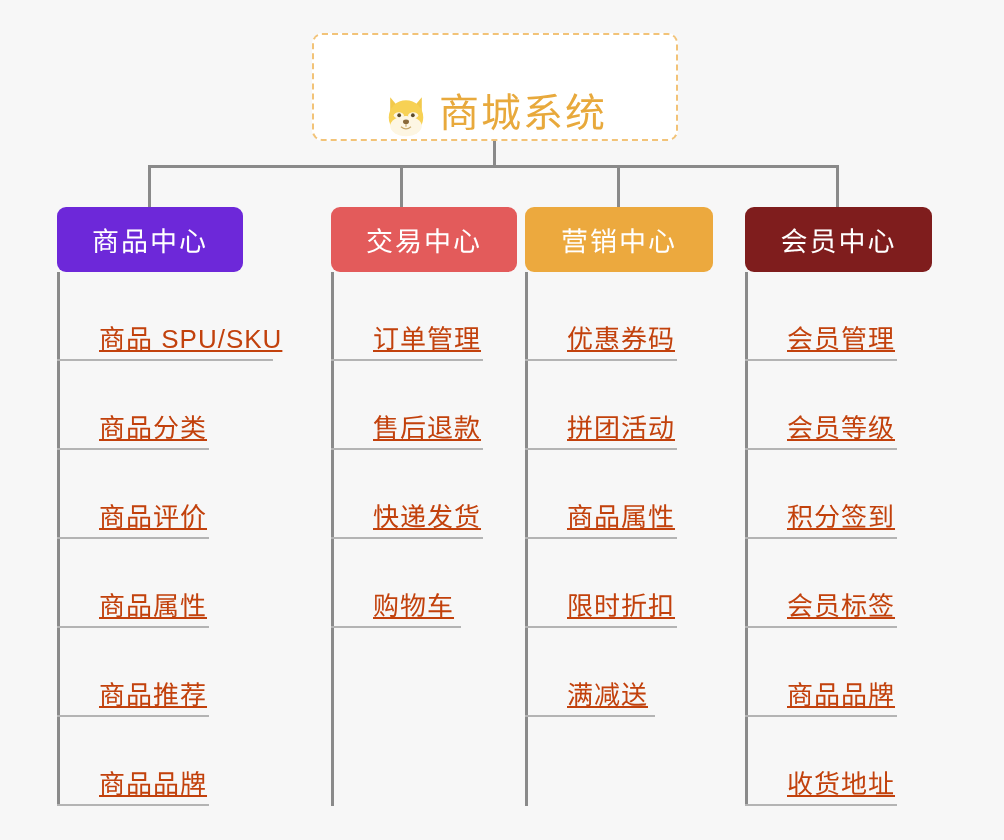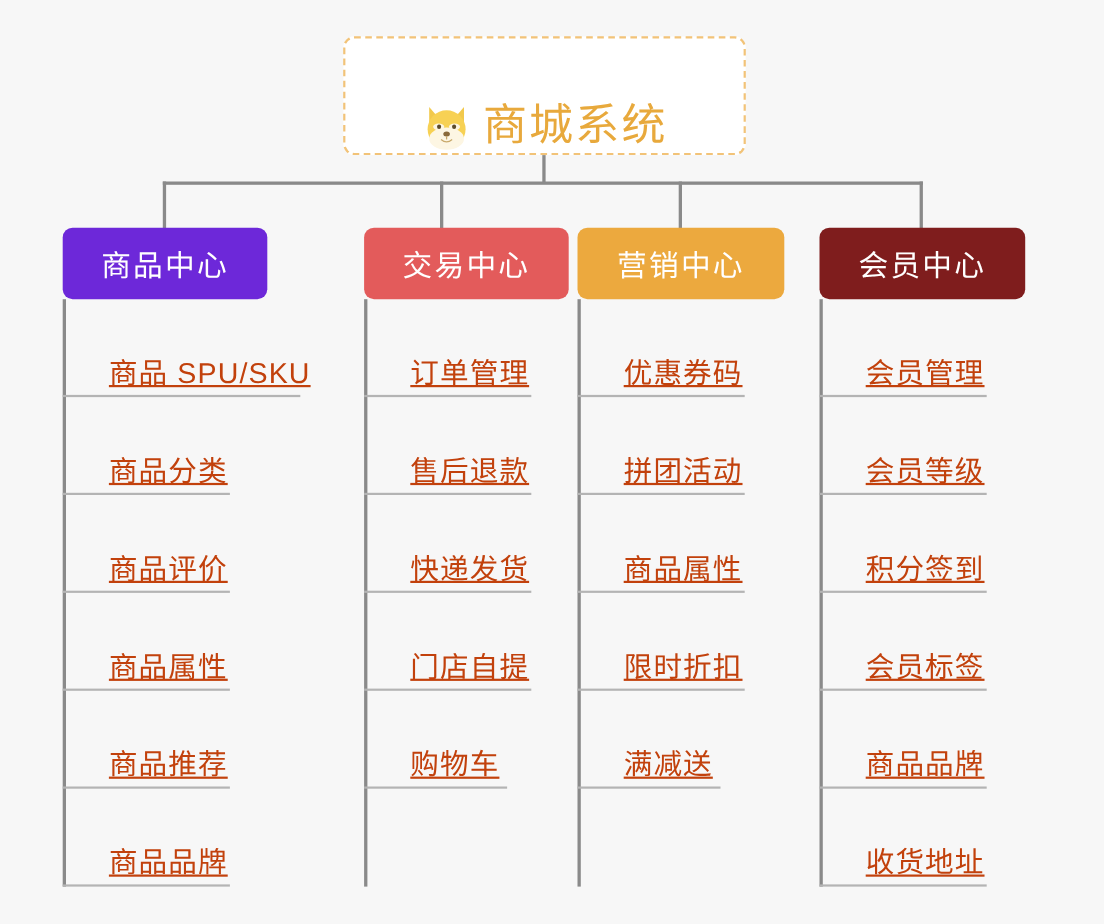--- a/index.html
+++ b/index.html
@@ -201,24 +201,20 @@
           </div>
           <div class="leaf">
             <span class="leaf-label">售后退款</span>
             <div class="leaf-underline" style="width: 152px;"></div>
           </div>
           <div class="leaf">
             <span class="leaf-label">快递发货</span>
             <div class="leaf-underline" style="width: 152px;"></div>
           </div>
           <div class="leaf">
-            <span class="leaf-label">门店自提</span>
-            <div class="leaf-underline" style="width: 152px;"></div>
-          </div>
-          <div class="leaf">
             <span class="leaf-label">购物车</span>
             <div class="leaf-underline" style="width: 130px;"></div>
           </div>
         </div>
       </div>
       <div class="branch" style="left: 525px; width: 188px;">
         <div class="branch-header" style="background: rgb(236, 169, 62);">营销中心</div>
         <div class="branch-body">
           <div class="spine" style="height: 534px; background: rgb(138, 138, 138);"></div>
           <div class="leaf">

